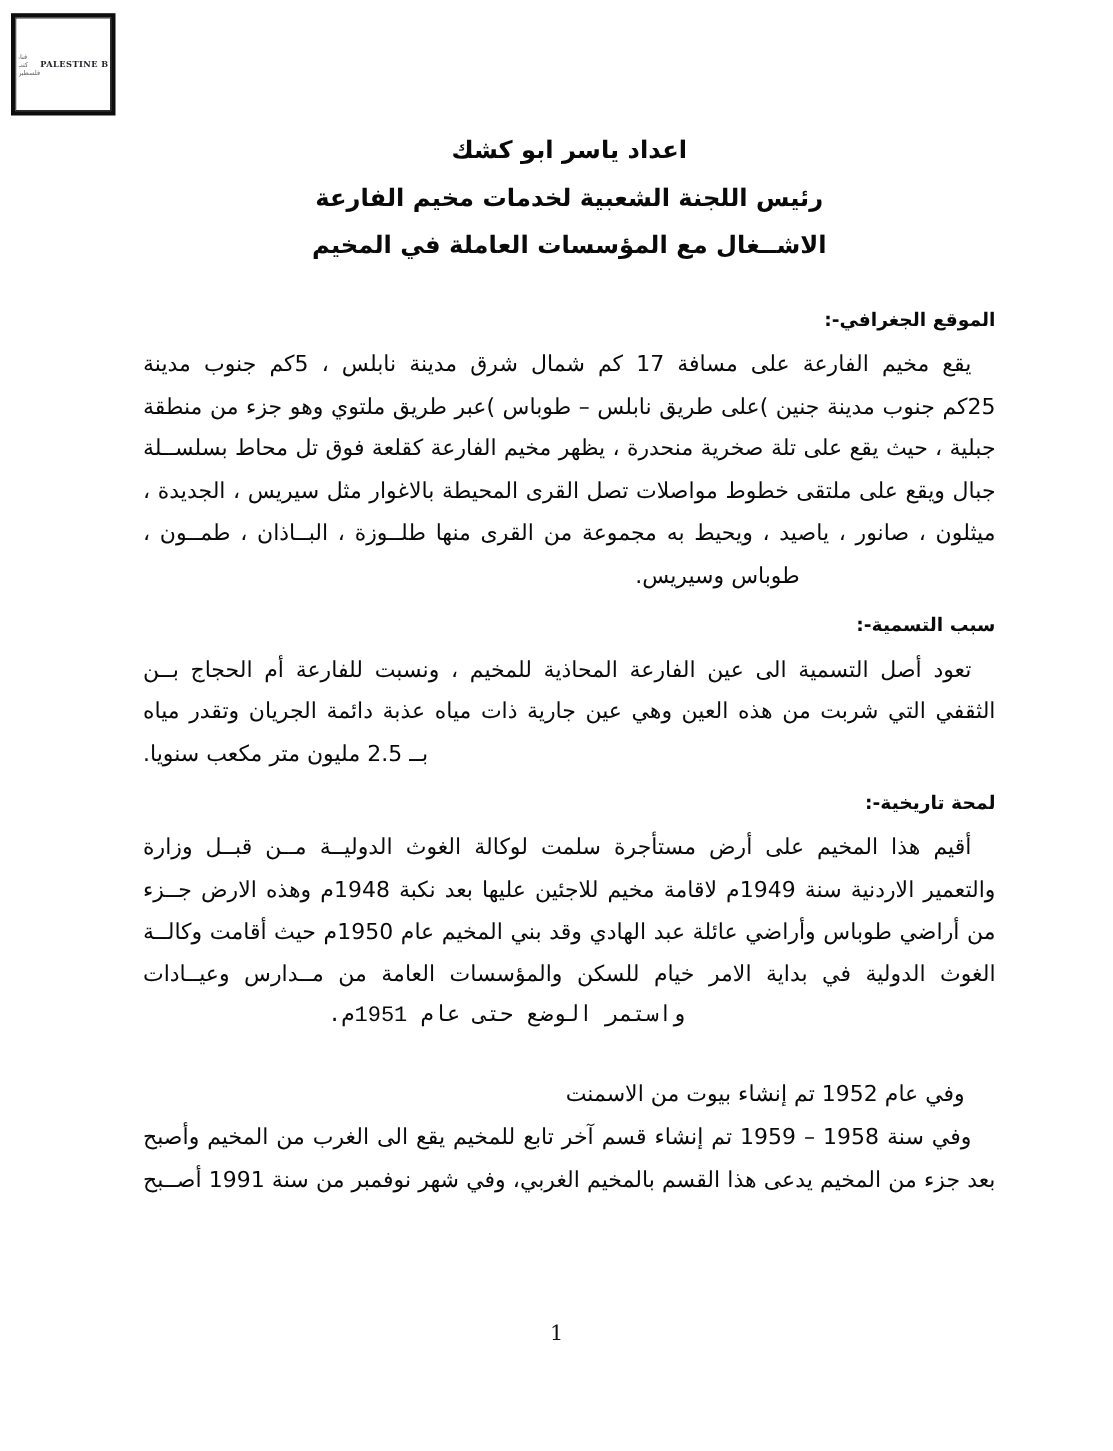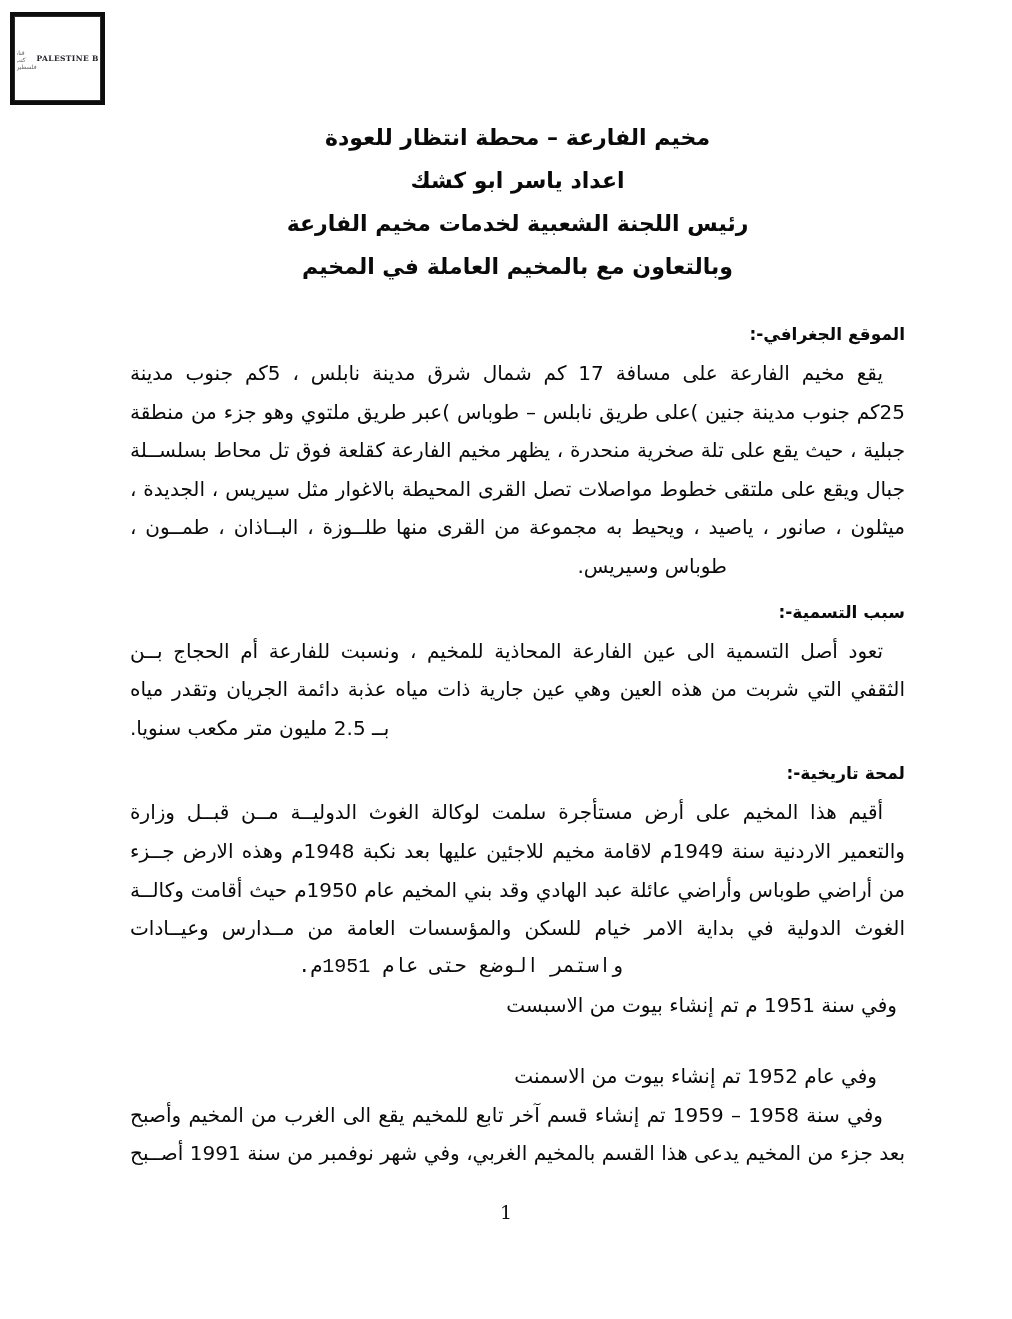--- a/index.html
+++ b/index.html
@@ -77,43 +77,41 @@
       <rect x="49" y="44" width="2" height="16" fill="#0d0d0d"></rect>
     </svg>
     <div class="logo-en">PALESTINE BOOKS</div>
     <div class="logo-ar">كتب فلسطين</div>
     <div class="logo-url">https://t.me/palkoteb</div>
   </div>
 </div>
 
 <div class="textcol">
   <div class="title-block">
-      <div class="title-ln">مخيم الفارعة – محطة انتظار للعودة</div>
       <div class="title-ln">اعداد ياسر ابو كشك</div>
       <div class="title-ln">رئيس اللجنة الشعبية لخدمات مخيم الفارعة</div>
-      <div class="title-ln">وبالتعاون مع بالمخيم العاملة في المخيم</div>
+      <div class="title-ln">الاشــغال مع المؤسسات العاملة في المخيم</div>
     </div>
   <div>
       <div class="sec-h">الموقع الجغرافي-:</div>
       <div class="ln jf">يقع مخيم الفارعة على مسافة 17 كم شمال شرق مدينة نابلس ، 5كم جنوب مدينة طوبــاس و</div>
       <div class="ln j">25كم جنوب مدينة جنين )على طريق نابلس – طوباس )عبر طريق ملتوي وهو جزء من منطقة</div>
       <div class="ln j">جبلية ، حيث يقع على تلة صخرية منحدرة ، يظهر مخيم الفارعة كقلعة فوق تل محاط بسلســلة</div>
       <div class="ln j">جبال ويقع على ملتقى خطوط مواصلات تصل القرى المحيطة بالاغوار مثل سيريس ، الجديدة ،</div>
       <div class="ln j">ميثلون ، صانور ، ياصيد ، ويحيط به مجموعة من القرى منها طلــوزة ، البــاذان ، طمــون ،</div>
       <div class="ln mid180">طوباس وسيريس.</div>
       <div class="sec-h">سبب التسمية-:</div>
       <div class="ln jf">تعود أصل التسمية الى عين الفارعة المحاذية للمخيم ، ونسبت للفارعة أم الحجاج بــن يوســف</div>
       <div class="ln j">الثقفي التي شربت من هذه العين وهي عين جارية ذات مياه عذبة دائمة الجريان وتقدر مياه النبع</div>
       <div class="ln mid275">بــ 2.5 مليون متر مكعب سنويا.</div>
       <div class="sec-h">لمحة تاريخية-:</div>
       <div class="ln jf">أقيم هذا المخيم على أرض مستأجرة سلمت لوكالة الغوث الدوليــة مــن قبــل وزارة الاشــغال</div>
       <div class="ln j">والتعمير الاردنية سنة 1949م لاقامة مخيم للاجئين عليها بعد نكبة 1948م وهذه الارض جــزء</div>
       <div class="ln j">من أراضي طوباس وأراضي عائلة عبد الهادي وقد بني المخيم عام 1950م حيث أقامت وكالــة</div>
       <div class="ln j">الغوث الدولية في بداية الامر خيام للسكن والمؤسسات العامة من مــدارس وعيــادات ومســجد</div>
       <div class="ln mid282">واستمر الوضع حتى عام 1951م.</div>
-      <div class="ln r8">وفي سنة 1951 م تم إنشاء بيوت من الاسبست</div>
       <div class="ln r28">وفي عام 1952 تم إنشاء بيوت من الاسمنت</div>
       <div class="ln jf">وفي سنة 1958 – 1959 تم إنشاء قسم آخر تابع للمخيم يقع الى الغرب من المخيم وأصبح فيما</div>
       <div class="ln j">بعد جزء من المخيم يدعى هذا القسم بالمخيم الغربي، وفي شهر نوفمبر من سنة 1991 أصــبح</div>
     </div>
 </div>
 
 <div class="page-number">1</div>
 
 </body></html>

